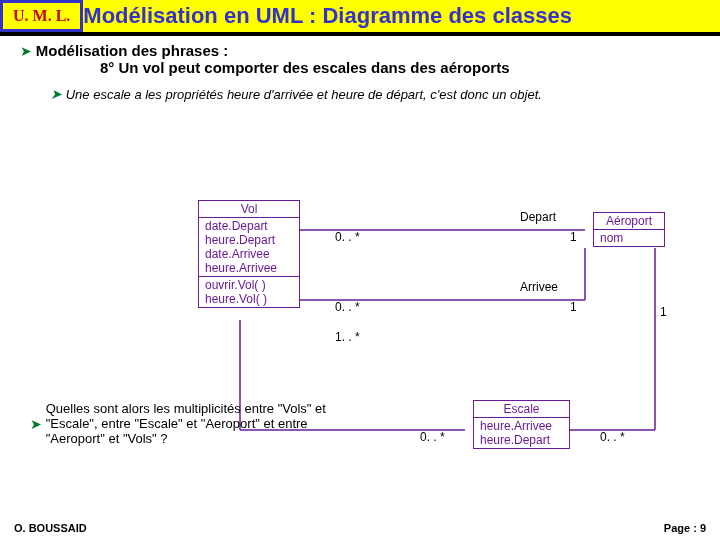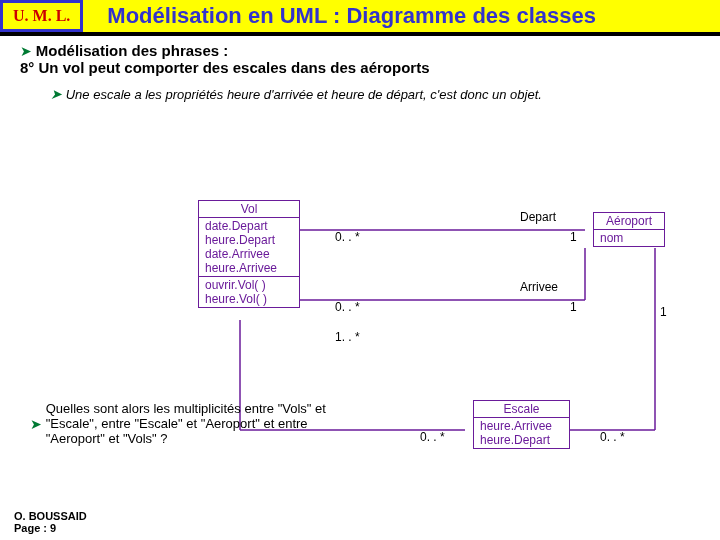--- a/index.html
+++ b/index.html
@@ -25,21 +25,21 @@
   font-size: 16px;
   font-weight: bold;
   color: #c00;
   font-family: "Comic Sans MS", cursive;
 }
 .title-box {
   background: #ff0;
   flex: 1;
   display: flex;
   align-items: center;
-  padding-left: 24px;
+  padding-left: 0;
   font-size: 22px;
   font-weight: bold;
   color: #33c;
 }
 .content {
   padding: 6px 20px 0 20px;
   position: relative;
 }
 .bullet-line {
   display: flex;
@@ -48,20 +48,21 @@
 }
 .arrow {
   color: #007a33;
   font-size: 14px;
 }
 .phrase {
   font-weight: bold;
   font-size: 15px;
 }
 .list {
+  margin-left: 80px;
   font-weight: bold;
   font-size: 15px;
 }
 .sub-italic {
   font-style: italic;
   font-size: 13px;
   margin: 10px 0 0 30px;
 }
 .question {
   font-size: 13px;
@@ -70,21 +71,20 @@
 }
 .footer {
   position: absolute;
   bottom: 6px;
   left: 14px;
   right: 14px;
   display: flex;
   justify-content: space-between;
   font-size: 11px;
   font-weight: bold;
-  flex-direction: column;
 }
 
 .uml-area {
   position: absolute;
   left: 0;
   top: 190px;
   width: 720px;
   height: 280px;
 }
 .uml-class {

